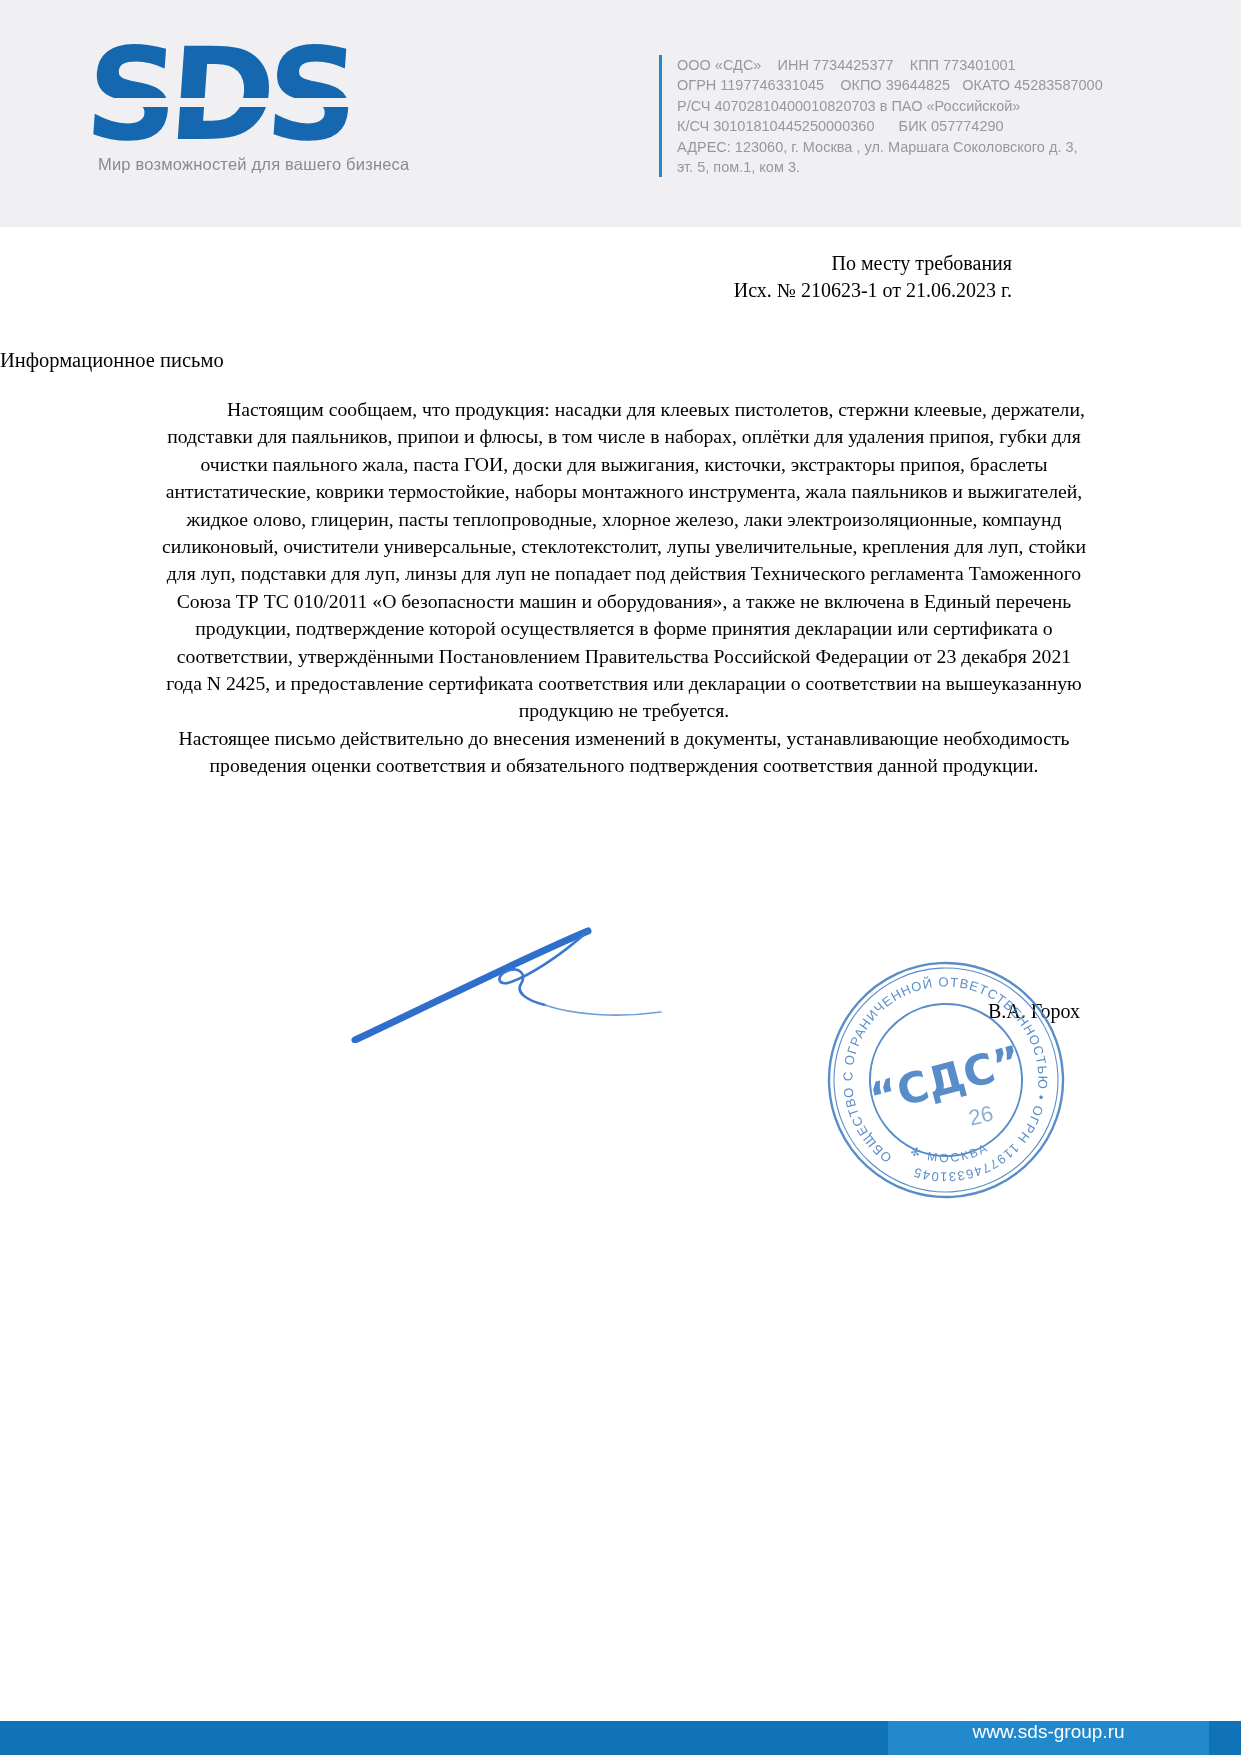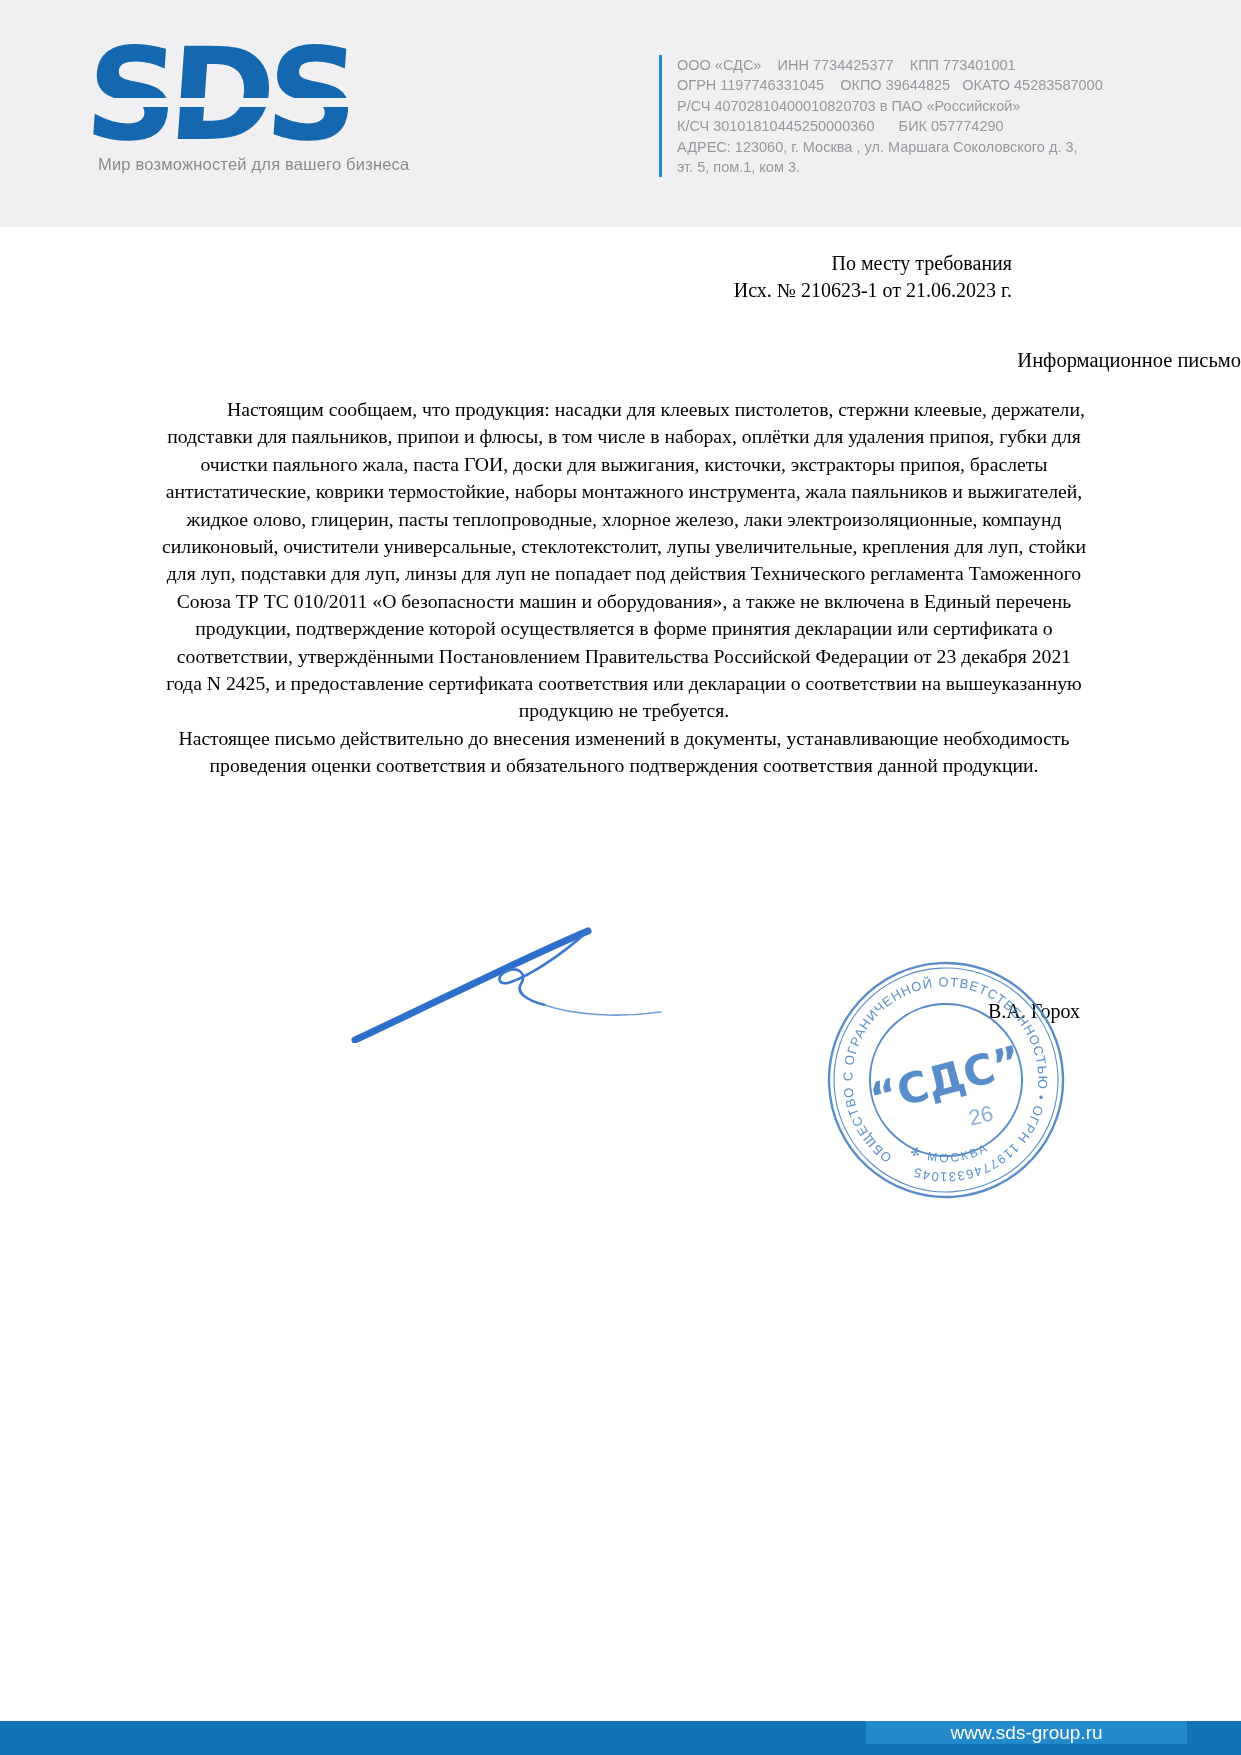--- a/index.html
+++ b/index.html
@@ -16,21 +16,21 @@
                 font-size:16.5px;color:#8b8b8e;letter-spacing:.2px;}
   .details-block{position:absolute;left:659px;top:55px;border-left:3px solid #2489cd;padding-left:15px;
                  font-family:"Liberation Sans",sans-serif;font-size:14.5px;line-height:20.4px;color:#98989c;}
   .details-block div{white-space:pre;}
 
   
   .ref-block{position:absolute;right:229px;top:250px;width:420px;text-align:right;
              font-size:20px;line-height:26.5px;color:#000;}
 
   
-  .letter-title{position:absolute;left:0;top:349px;width:1241px;text-align:right;
+  .letter-title{position:absolute;left:0;top:349px;width:1241px;text-align:left;
                 font-size:20.5px;color:#000;}
   .letter-body{position:absolute;left:160px;top:396px;width:928px;font-size:19.7px;
                line-height:27.4px;color:#000;text-align:center;}
   .letter-body p{margin:0;}
   .letter-body p.indent{text-indent:64px;}
 
   
   .sign-block{position:absolute;left:160px;top:944px;font-size:20px;line-height:28.8px;color:#000;}
   .signature-svg{position:absolute;left:333px;top:918px;}
   .director-name{position:absolute;left:988px;top:1000px;font-size:20px;color:#000;}
@@ -38,22 +38,22 @@
   
   .stamp{position:absolute;left:824px;top:958px;width:244px;height:244px;opacity:.92;transform:rotate(-3deg);}
   .stamp text{fill:#4c84c5;}
   .stamp .ring-txt{font-family:"Liberation Sans",sans-serif;font-size:13px;letter-spacing:1.1px;}
   .stamp .bottom-txt{font-family:"Liberation Sans",sans-serif;font-size:12px;letter-spacing:2.5px;}
   .stamp .center-txt{font-family:"DejaVu Sans",sans-serif;font-size:42px;font-weight:bold;}
   .stamp .num-txt{font-family:"Liberation Sans",sans-serif;font-size:22px;opacity:.7;}
 
   
   .footer-bar{position:absolute;left:0;top:1721px;width:1241px;height:34px;background:#1173b7;}
-  .footer-accent{position:absolute;left:866px;top:0;width:321px;height:23px;background:#2189cc;
-                 display:flex;align-items:center;justify-content:center;}
+  .footer-accent{position:absolute;left:888px;top:0;width:321px;height:34px;background:#2189cc;
+                 display:flex;justify-content:center;}
   .footer-url{font-family:"Liberation Sans",sans-serif;font-size:19px;color:#ffffff;text-decoration:none;}
 </style>
 </head>
 <body>
 
 <div class="page">
 
   <div class="header-band">
     <div class="logo-block">
       <span class="logo-text">SDS</span>

